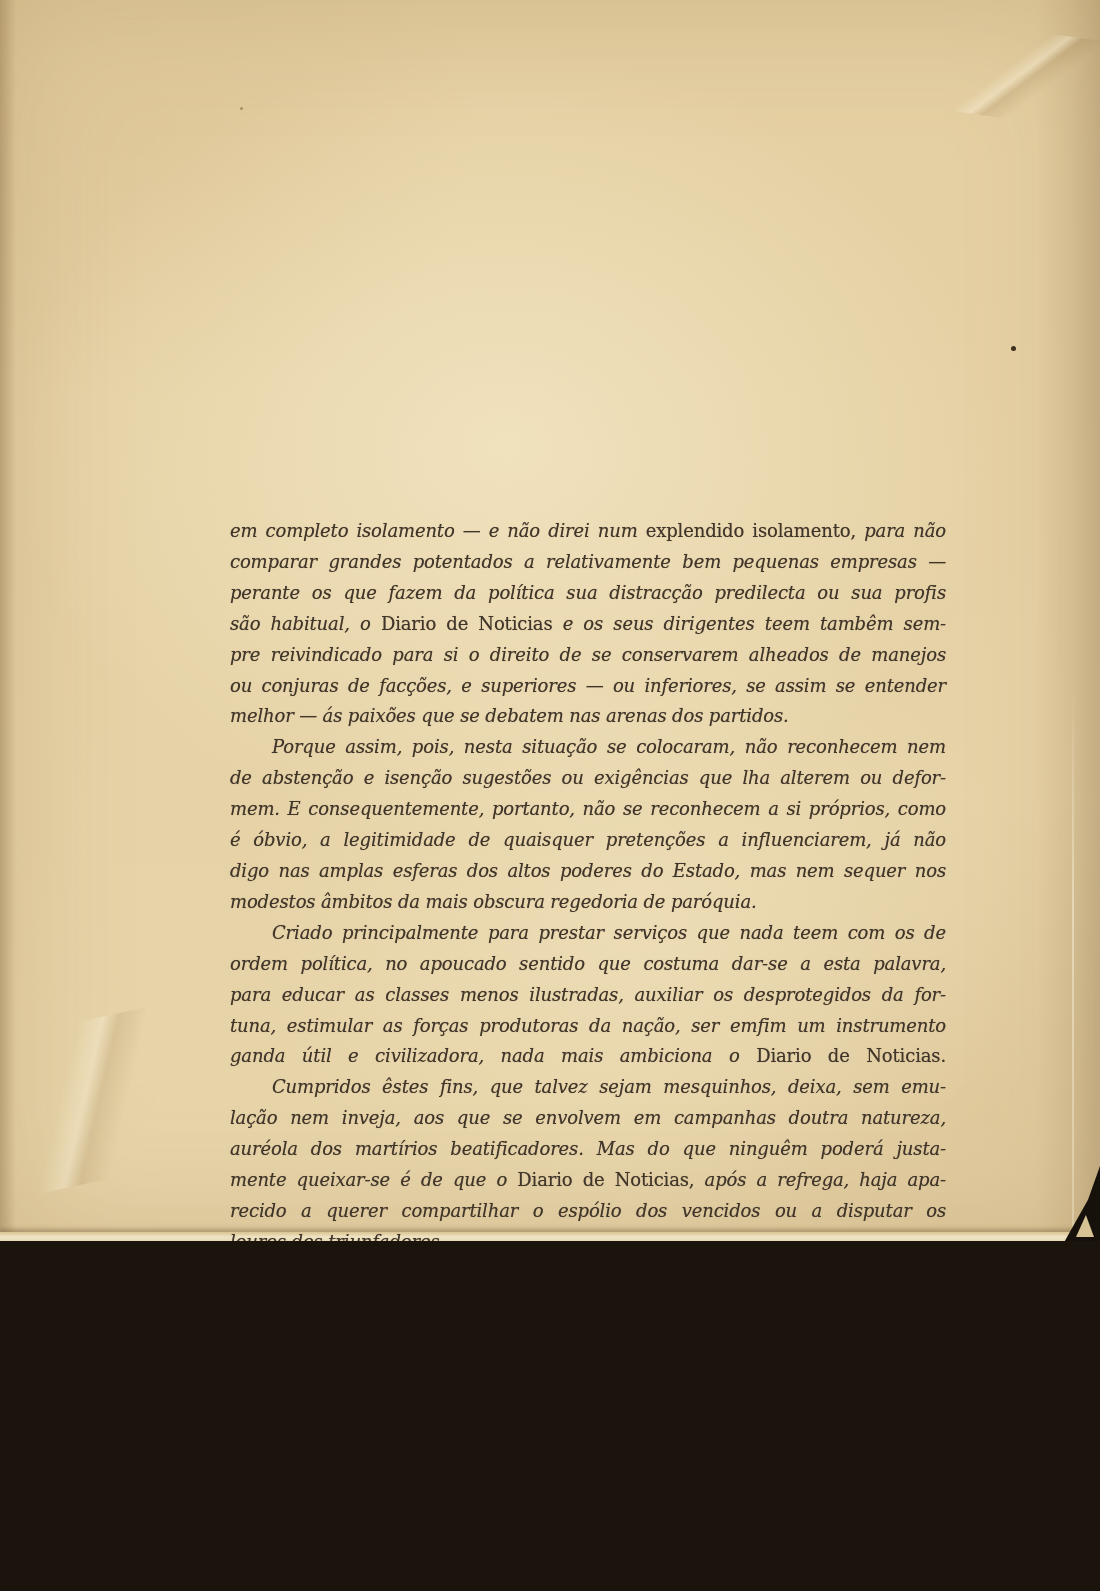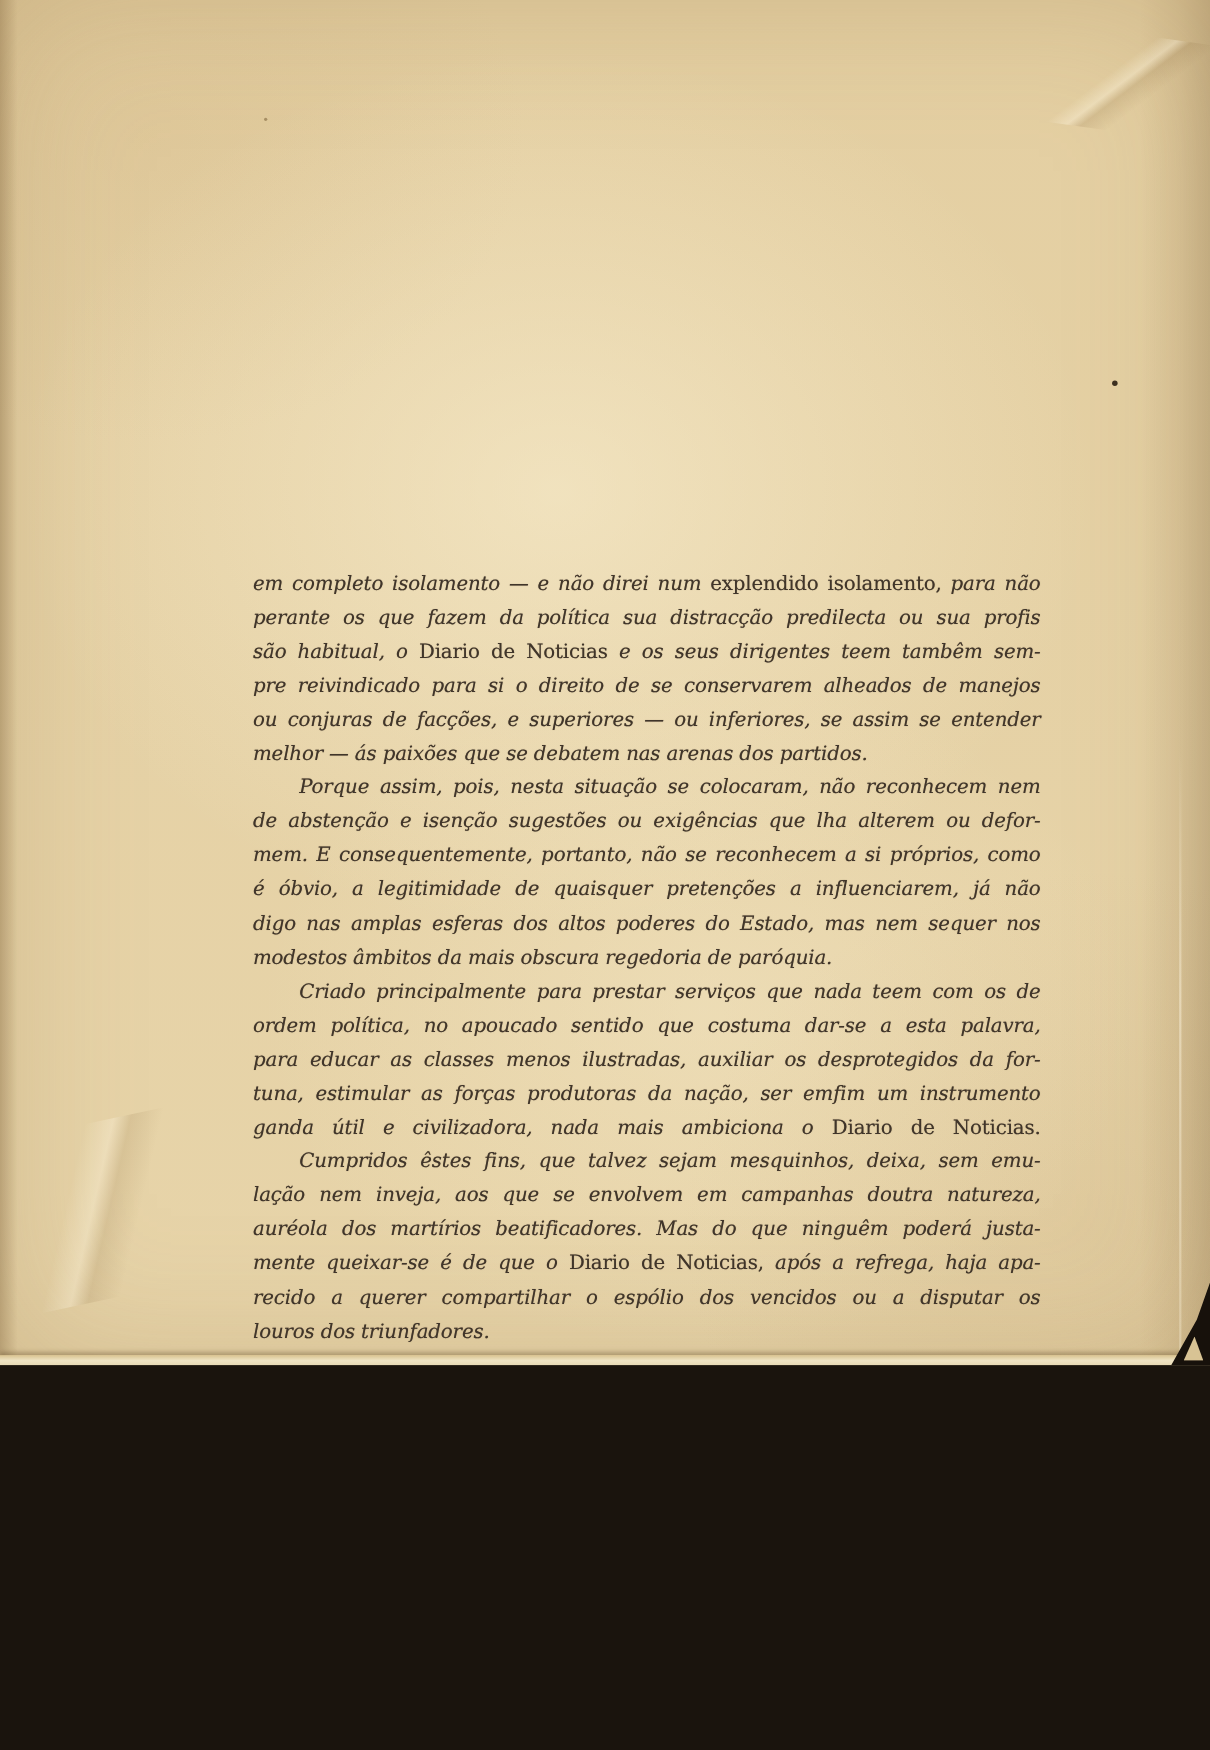--- a/index.html
+++ b/index.html
@@ -119,20 +119,21 @@
   <div class="crease-tr"></div>
   <div class="crease-bl"></div>
   <div class="specks"></div>
   <div class="bottom-strip"></div>
   <div class="corner-dark"></div>
   <div class="corner-torn"></div>
 
   <div class="text-block">
       <div class="para">
         <div class="line just"><span class="ital">em completo isolamento — e não direi num </span><span class="roman">explendido isolamento,</span><span class="ital"> para não</span></div>
+        <div class="line just"><span class="ital">comparar grandes potentados a relativamente bem pequenas empresas —</span></div>
         <div class="line just"><span class="ital">perante os que fazem da política sua distracção predilecta ou sua profis</span></div>
         <div class="line just"><span class="ital">são habitual, o </span><span class="roman">Diario de Noticias</span><span class="ital"> e os seus dirigentes teem tambêm sem-</span></div>
         <div class="line just"><span class="ital">pre reivindicado para si o direito de se conservarem alheados de manejos</span></div>
         <div class="line just"><span class="ital">ou conjuras de facções, e superiores — ou inferiores, se assim se entender</span></div>
         <div class="line"><span class="ital">melhor — ás paixões que se debatem nas arenas dos partidos.</span></div>
       </div>
       <div class="para indent">
         <div class="line just"><span class="ital">Porque assim, pois, nesta situação se colocaram, não reconhecem nem</span></div>
         <div class="line just"><span class="ital">de abstenção e isenção sugestões ou exigências que lha alterem ou defor-</span></div>
         <div class="line just"><span class="ital">mem. E consequentemente, portanto, não se reconhecem a si próprios, como</span></div>

